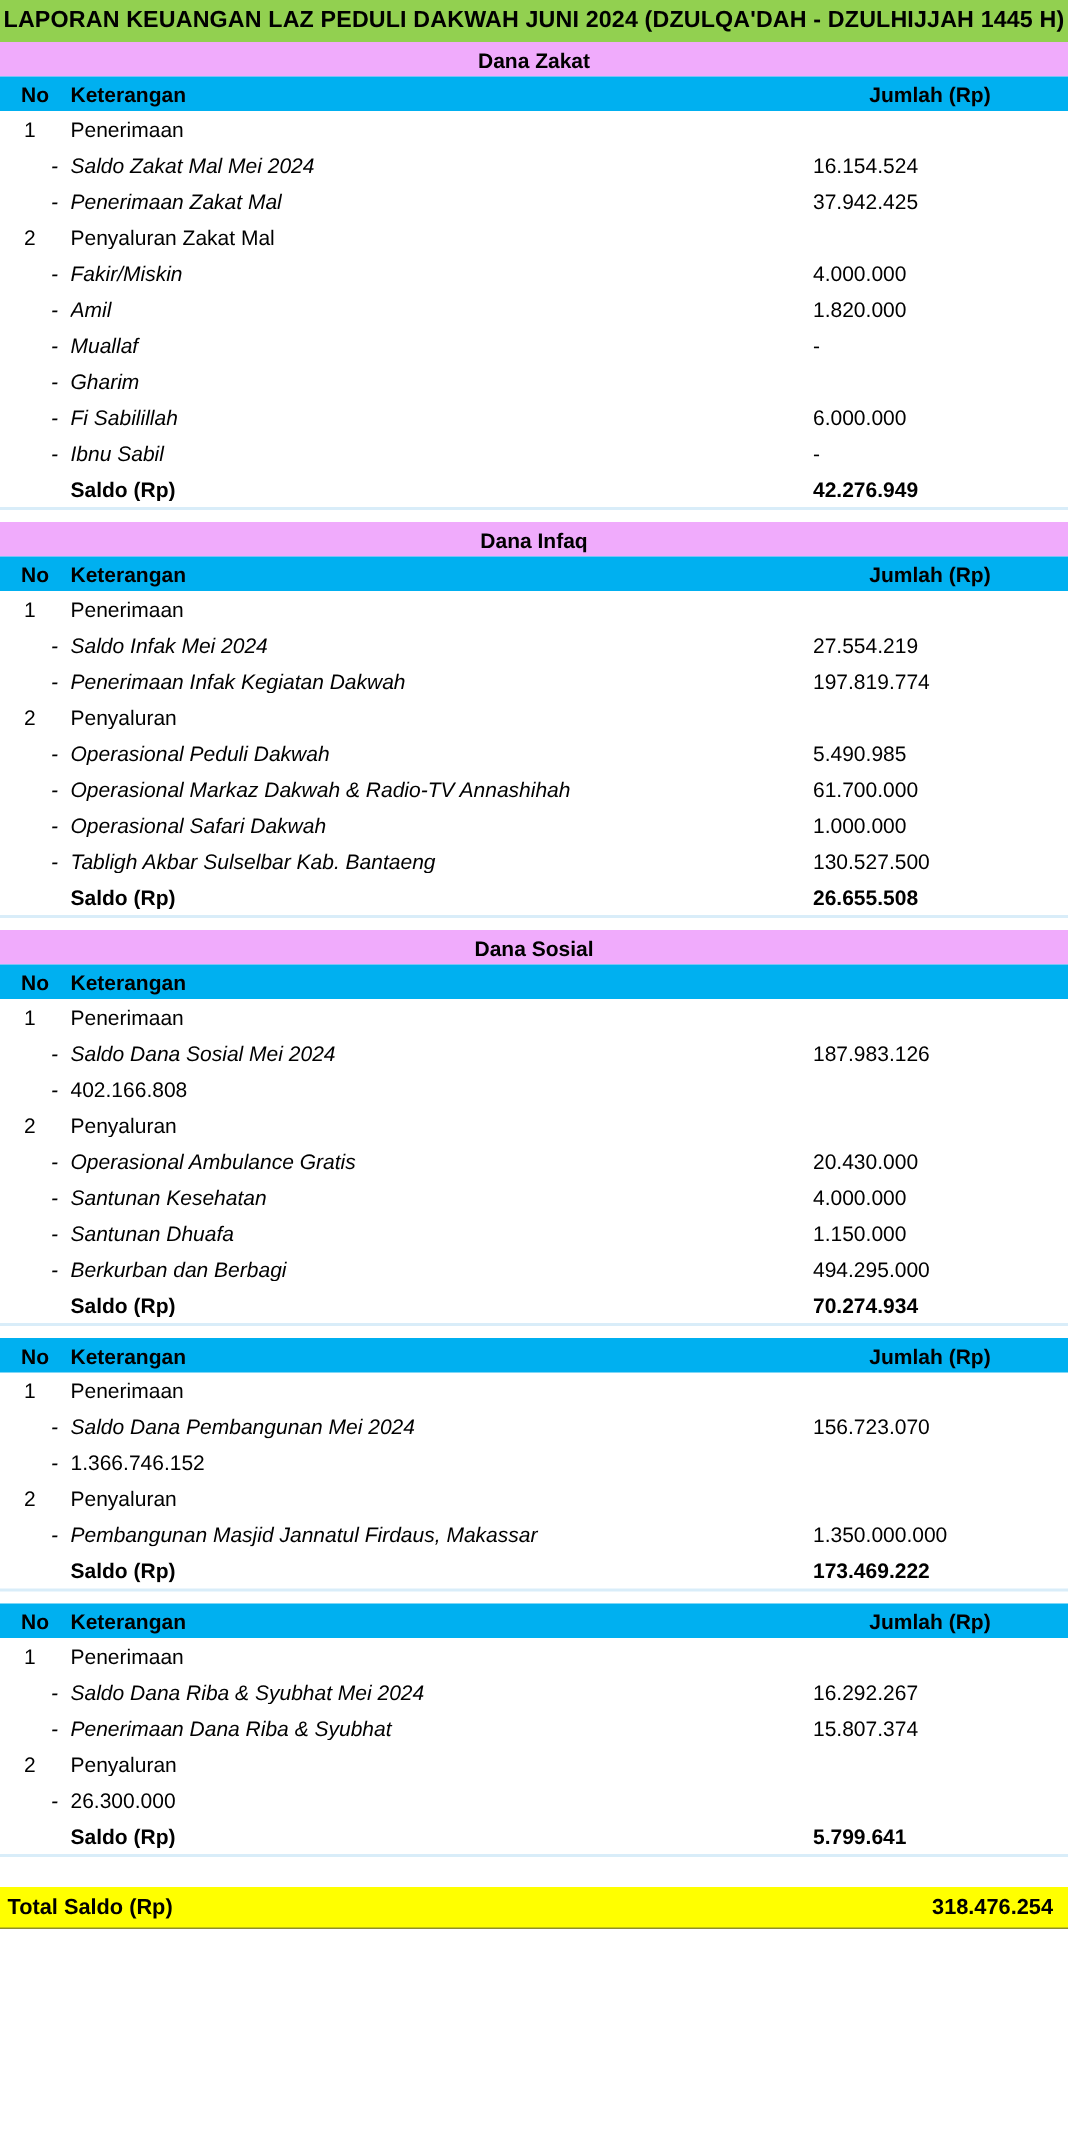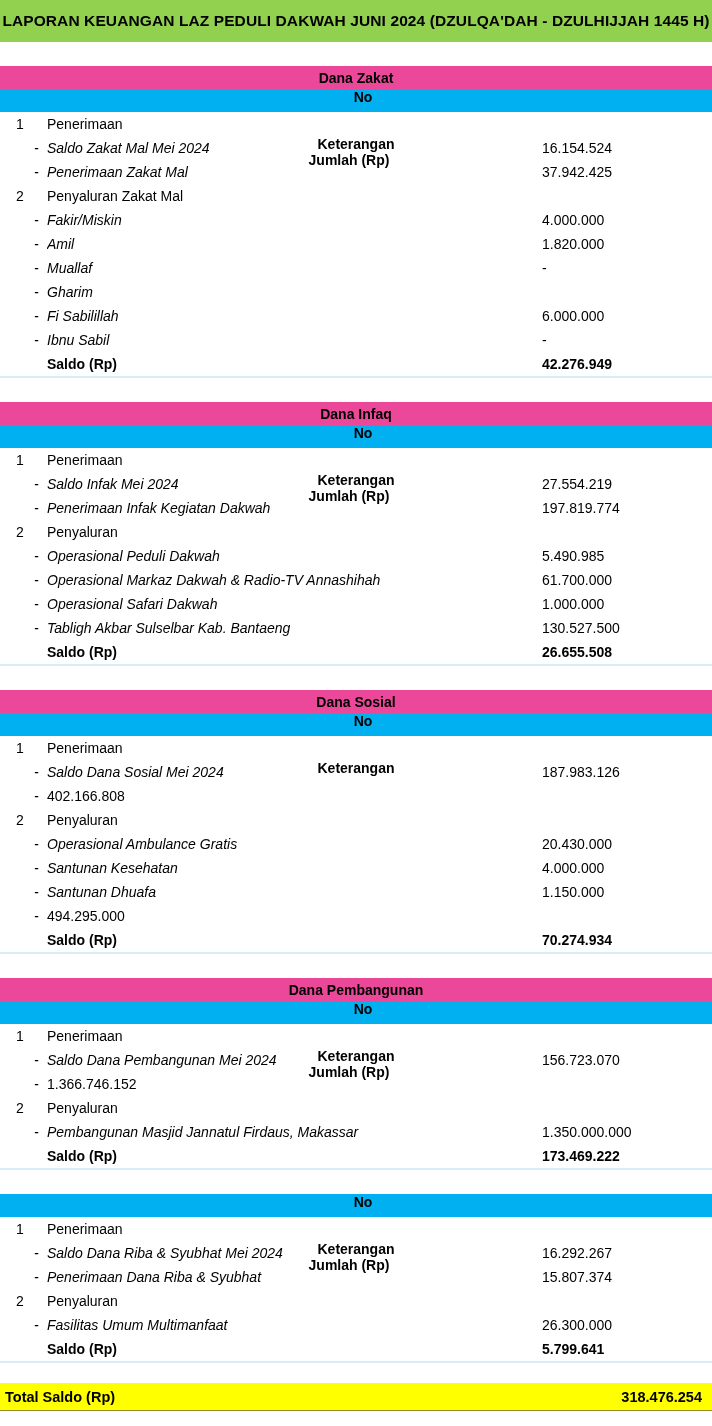--- a/index.html
+++ b/index.html
@@ -5,52 +5,50 @@
   html, body { margin: 0; padding: 0; background: #ffffff; }
   body {
     width: 712px;
     font-family: "Liberation Sans", sans-serif;
     color: #000;
     -webkit-font-smoothing: antialiased;
   }
   * { box-sizing: border-box; }
 
   .title-bar {
-    height: 42px;
+    height: 28px;
     background: #92D050;
     display: flex;
     align-items: center;
     justify-content: center;
     font-weight: bold;
     font-size: 15.5px;
     letter-spacing: 0.1px;
-    margin-bottom: 24px;
   }
 
   .section { border-bottom: 2px solid #d9edf9; }
-  .section + .section { margin-top: 24px; }
+  .section + .section { margin-top: 8px; }
 
   .sec-title {
     height: 23px;
-    background: #ec4899;
+    background: #f0abfc;
     display: flex;
     align-items: center;
     justify-content: center;
     font-weight: bold;
     font-size: 14px;
   }
 
   .sec-header {
     height: 23px;
     background: #00B0F0;
     display: flex;
     align-items: center;
     font-weight: bold;
     font-size: 14px;
-    flex-direction: column;
   }
   .h-no  { flex: 0 0 47px;  padding-left: 14px; }
   .h-ket { flex: 1 1 auto;  }
   .h-jml { flex: 0 0 170px; text-align: center; padding-right: 14px; }
 
   .row {
     height: 24px;
     display: flex;
     align-items: center;
     font-size: 14px;
@@ -266,31 +264,31 @@
       </div>
       <div class="row sub">
         <span class="col-no"></span>
         <span class="col-dash">-</span>
         <span class="col-label">Santunan Dhuafa</span>
         <span class="col-value">1.150.000</span>
       </div>
       <div class="row sub">
         <span class="col-no"></span>
         <span class="col-dash">-</span>
+        <span class="col-label">Berkurban dan Berbagi</span>
         <span class="col-value">494.295.000</span>
       </div>
       <div class="row saldo">
         <span class="col-no"></span>
         <span class="col-dash"></span>
         <span class="col-label">Saldo (Rp)</span>
         <span class="col-value">70.274.934</span>
       </div>
     </div>
     <div class="section">
-      <div class="sec-title">Dana Pembangunan</div>
       <div class="sec-header">
         <span class="h-no">No</span>
         <span class="h-ket">Keterangan</span>
         <span class="h-jml">Jumlah (Rp)</span>
       </div>
       <div class="row main">
         <span class="col-no">1</span>
         <span class="col-dash"></span>
         <span class="col-label">Penerimaan</span>
         <span class="col-value"></span>
@@ -351,21 +349,20 @@
       </div>
       <div class="row main">
         <span class="col-no">2</span>
         <span class="col-dash"></span>
         <span class="col-label">Penyaluran</span>
         <span class="col-value"></span>
       </div>
       <div class="row sub">
         <span class="col-no"></span>
         <span class="col-dash">-</span>
-        <span class="col-label">Fasilitas Umum Multimanfaat</span>
         <span class="col-value">26.300.000</span>
       </div>
       <div class="row saldo">
         <span class="col-no"></span>
         <span class="col-dash"></span>
         <span class="col-label">Saldo (Rp)</span>
         <span class="col-value">5.799.641</span>
       </div>
     </div>
   </div>

